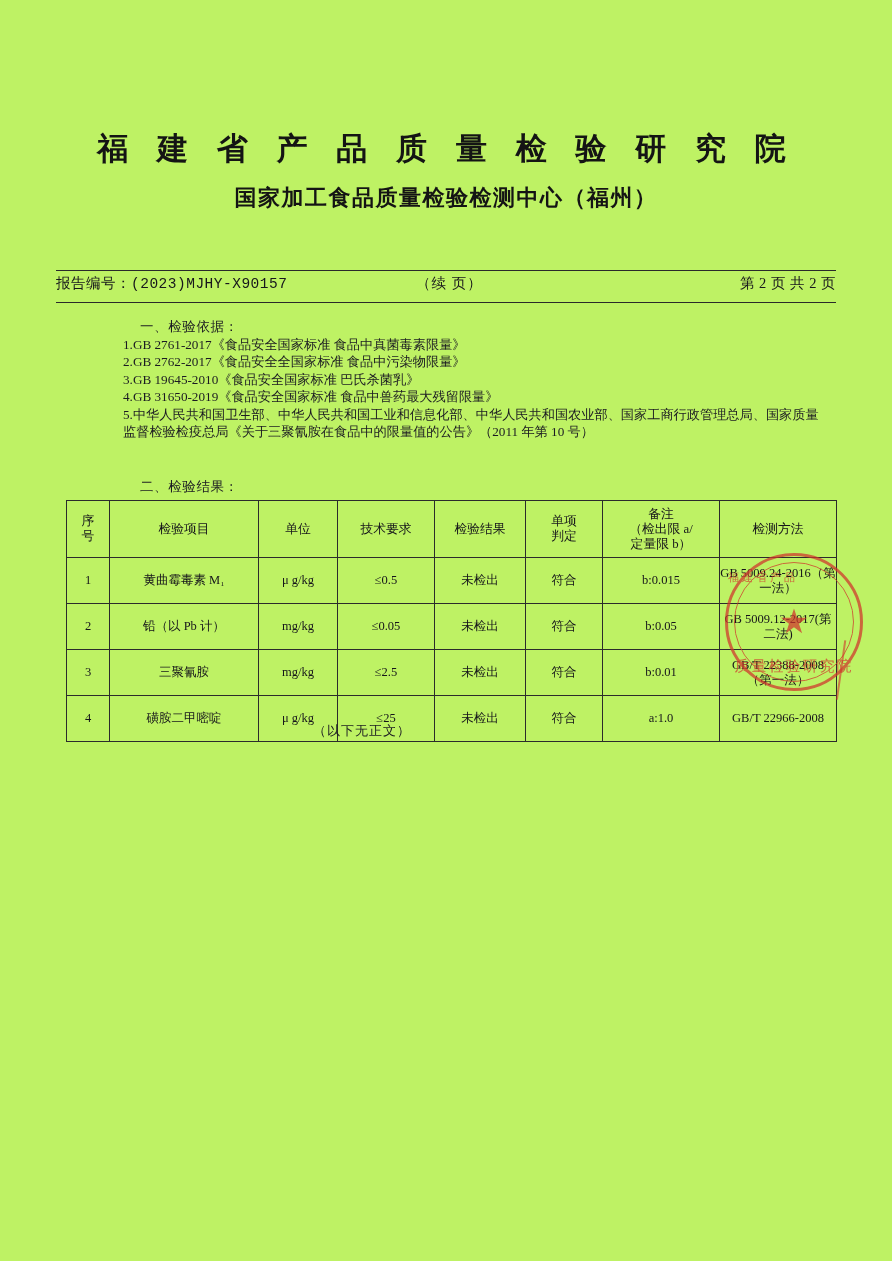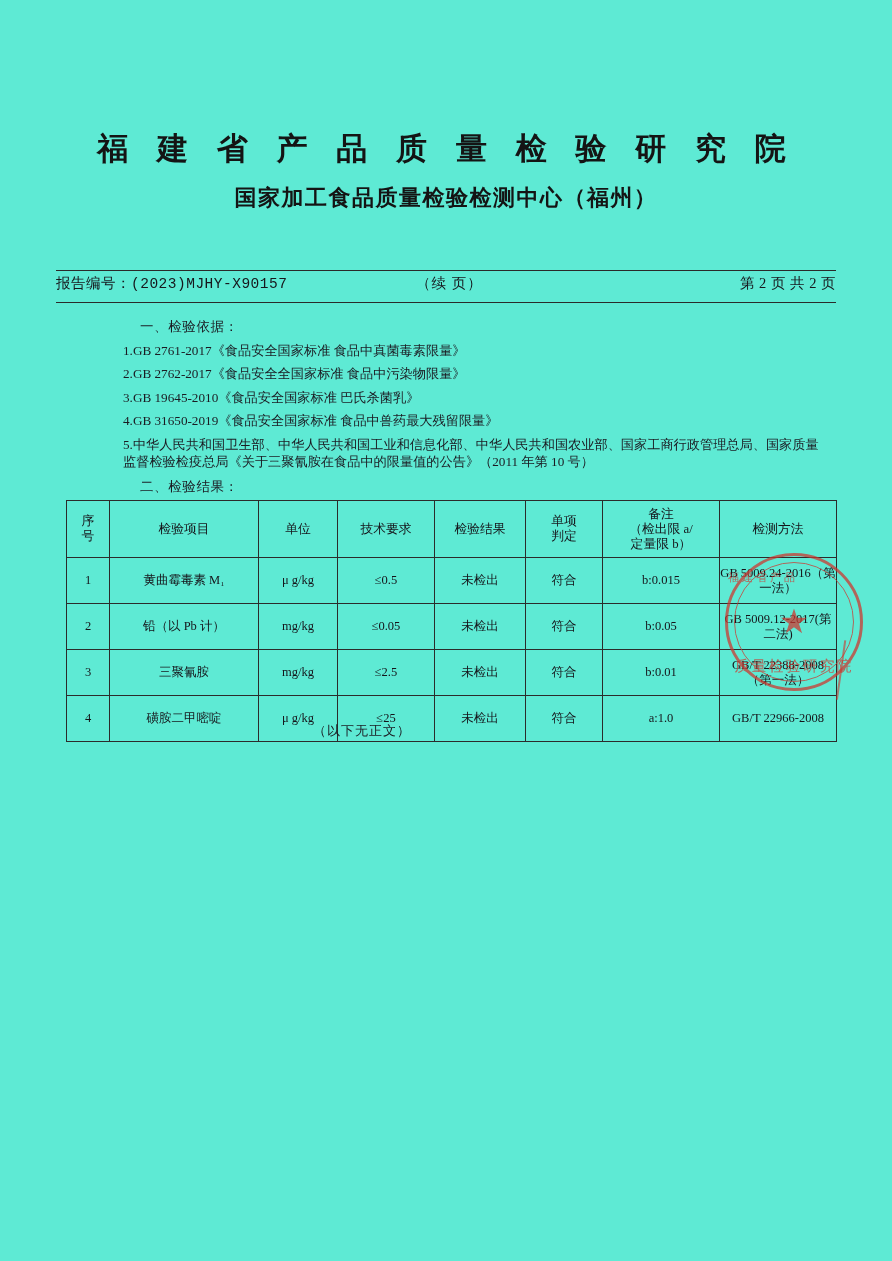--- a/index.html
+++ b/index.html
@@ -12,21 +12,21 @@
     height: 1261px;
     position: relative;
     font-family: "Liberation Serif", "DejaVu Serif", serif;
     color: #1a1a1a;
     overflow: hidden;
   }
 
   .page {
     position: absolute;
     inset: 0;
-    background: #5eead4;
+    background: #bef264;
   }
 
   
   .org-title {
     position: absolute;
     top: 128px;
     left: 0;
     width: 892px;
     text-align: center;
     font-size: 31px;
@@ -118,21 +118,20 @@
     position: absolute;
     top: 336px;
     left: 123px;
     width: 700px;
     font-size: 13.2px;
     line-height: 17.4px;
     color: #1b1b22;
   }
   .basis-list div {
     white-space: nowrap;
-    margin-top: 6px;
   }
   .basis-list div.wrap {
     white-space: normal;
   }
 
   .section-result-title {
     position: absolute;
     top: 478px;
     left: 140px;
     font-size: 13.5px;

